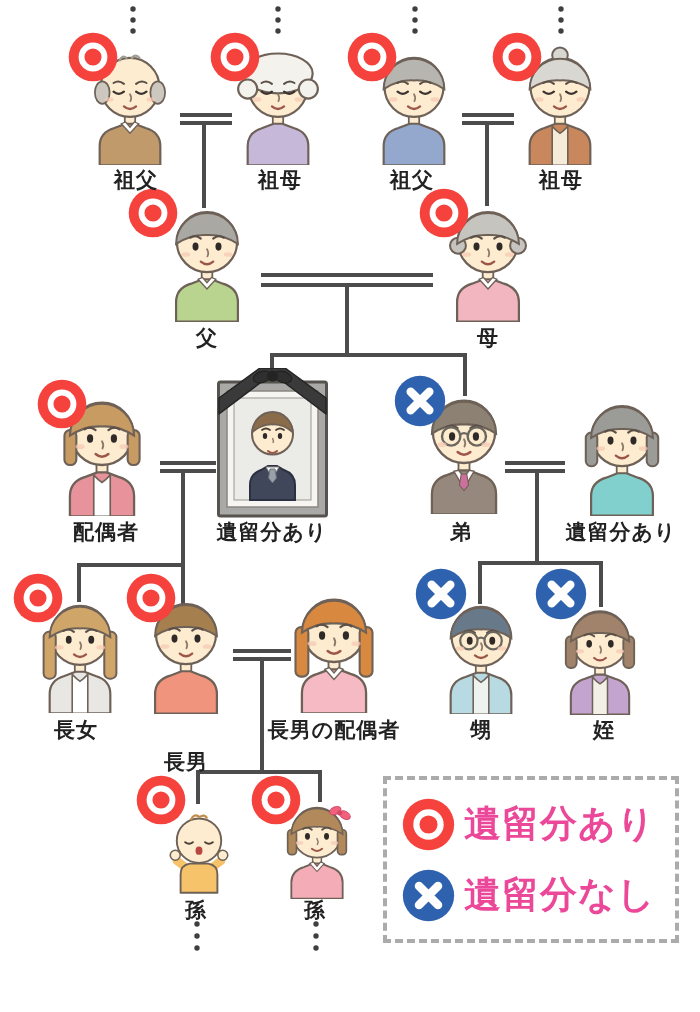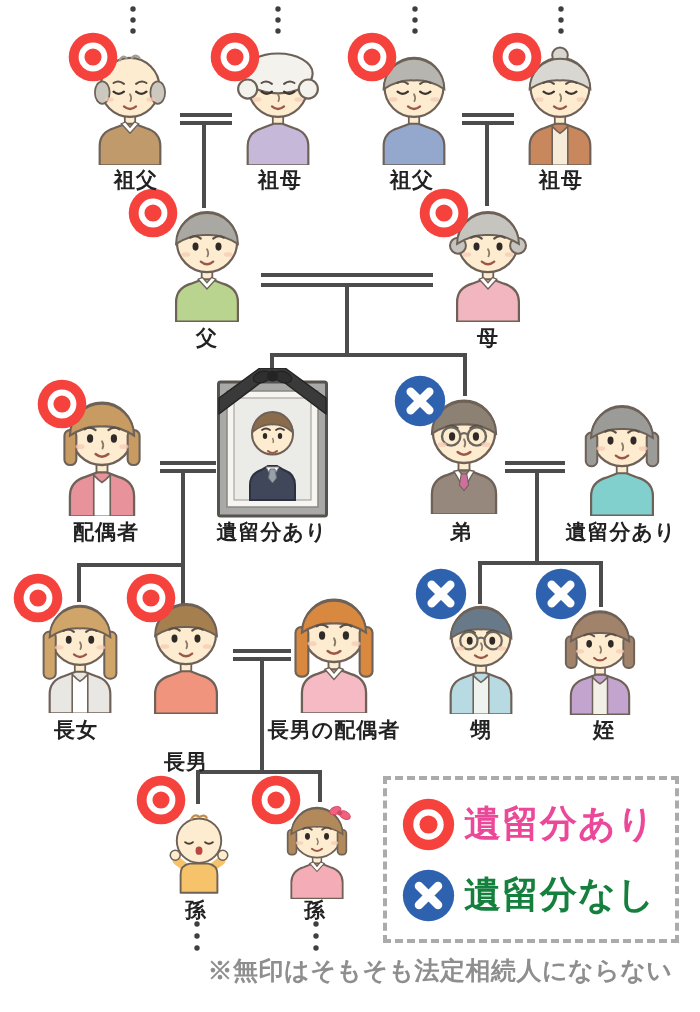--- a/index.html
+++ b/index.html
@@ -523,18 +523,17 @@
         </span>
       <span class="legend-label" id="legend-label-ari" style="color: #ec4899;">遺留分あり</span>
     </div>
     <div class="legend-row">
       <span class="legend-icon" id="legend-icon-nashi">
           <svg viewBox="-30 -30 60 60">
             <circle r="27" fill="#2e62ae"></circle>
             <path d="M-10,-10 L10,10 M10,-10 L-10,10" stroke="#ffffff" stroke-width="9" stroke-linecap="round" fill="none"></path>
           </svg>
         </span>
-      <span class="legend-label" id="legend-label-nashi" style="color: #15803d;">遺留分なし</span>
+      <span class="legend-label" id="legend-label-nashi" style="color: #ec4899;">遺留分なし</span>
     </div>
   </div>
 
-  <div class="footnote">※無印はそもそも法定相続人にならない</div>
 </div>
 
 </body></html>

